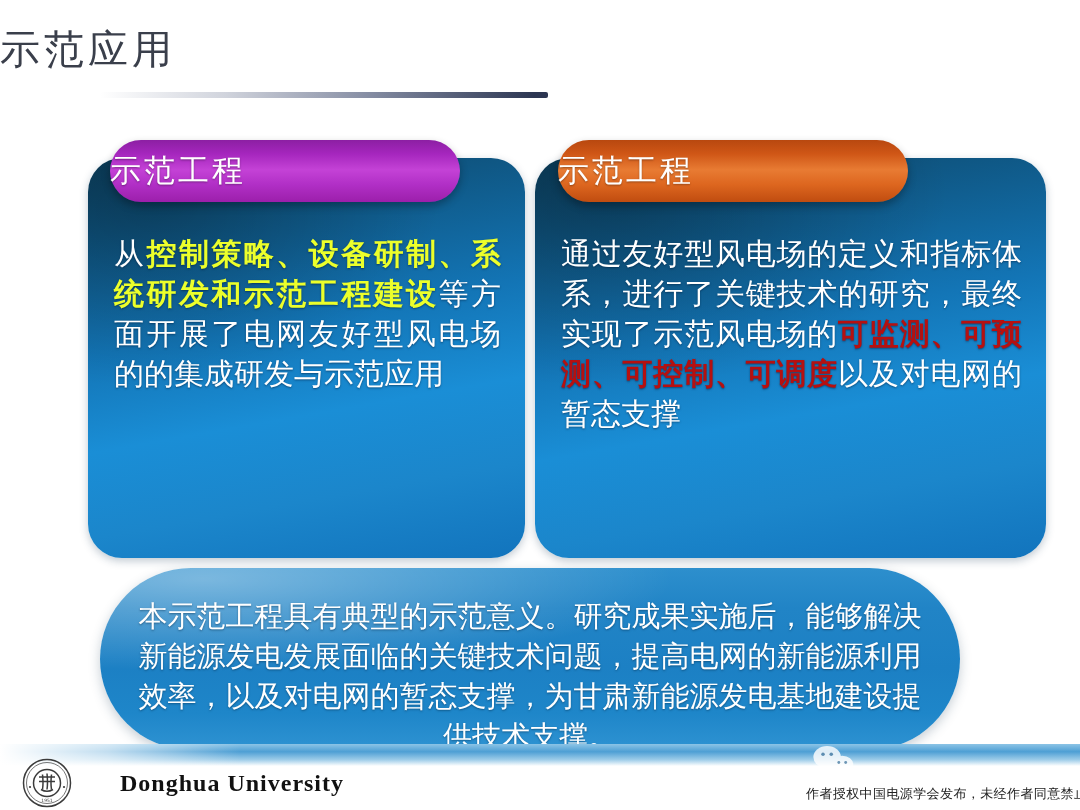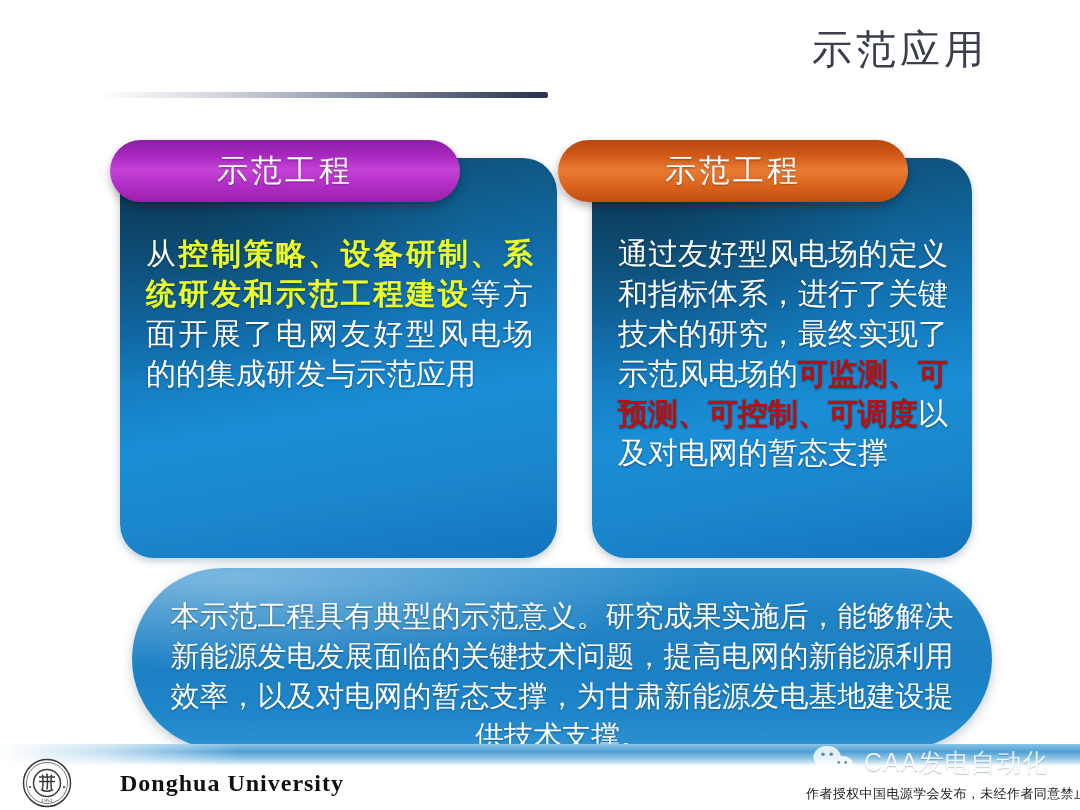--- a/index.html
+++ b/index.html
@@ -6,68 +6,67 @@
   body{
     width:1080px;height:810px;
     background:#ffffff;
     font-family:"Liberation Serif","DejaVu Serif",serif;
     overflow:hidden;position:relative;
   }
 
   
   .slide-title{
     position:absolute;left:0;top:22px;width:988px;
-    text-align:right;
+    text-align:left;
     font-size:40px;
     letter-spacing:4px;
     color:#3a3f4b;
     font-family:"Liberation Serif","DejaVu Serif",serif;
     font-weight:400;
   }
   .title-rule{
     position:absolute;left:100px;top:92px;width:448px;height:6px;
     background:linear-gradient(90deg,rgba(232,234,240,0) 0%,rgba(170,176,192,.55) 28%,rgba(112,121,147,.85) 60%,#2c3652 97%,#2c3652 100%);
     border-radius:2px;
   }
 
   
   .card{
     position:absolute;
     border-radius:34px;
     box-shadow:0 3px 9px rgba(30,60,90,.28);
     overflow:visible;
-    margin-left:32px;
   }
   .card-left{
     left:88px;top:158px;width:437px;height:400px;
     background:
       radial-gradient(120% 90% at 15% 8%, rgba(0,0,0,.28) 0%, rgba(0,0,0,0) 55%),
       linear-gradient(170deg,#0d4566 0%,#0f5784 16%,#1375b6 42%,#1a8ed6 62%,#1b86cb 80%,#1274bd 100%);
   }
   .card-right{
-    left:560px;top:158px;width:380px;height:400px;
+    left:535px;top:158px;width:511px;height:400px;
     background:
       radial-gradient(120% 90% at 15% 8%, rgba(0,0,0,.28) 0%, rgba(0,0,0,0) 55%),
       linear-gradient(170deg,#0d4566 0%,#0f5784 16%,#1375b6 42%,#1a8ed6 62%,#1b86cb 80%,#1274bd 100%);
   }
   .card-bottom{
     left:100px;top:568px;width:860px;height:182px;
     border-radius:92px;
     background:
       radial-gradient(130% 120% at 12% 6%, rgba(255,255,255,.38) 0%, rgba(255,255,255,0) 42%),
       linear-gradient(180deg,#2d8fcd 0%,#2184c6 22%,#1c80c4 55%,#1e86c9 80%,#2f93d2 100%);
     box-shadow:0 4px 12px rgba(30,60,90,.26);
   }
 
   
   .pill{
     position:absolute;
     height:62px;
     border-radius:34px;
-    display:flex;align-items:center;justify-content:center;
+    display:flex;align-items:center;
     font-size:31px;letter-spacing:3px;
     color:#ffffff;
     text-shadow:0 1px 2px rgba(0,0,0,.35);
     box-shadow:0 4px 8px rgba(0,0,0,.30);
   }
   .pill-purple{
     left:110px;top:140px;width:350px;
     background:linear-gradient(180deg,#8c1fa3 0%,#a526bd 22%,#c442d6 48%,#b12fc6 72%,#9c1fab 100%);
   }
   .pill-orange{
@@ -197,15 +196,14 @@
       <ellipse cx="22" cy="19" rx="20" ry="16" fill="#ffffff"></ellipse>
       <path d="M12 32 L8 42 L19 35 Z" fill="#ffffff"></path>
       <circle cx="16" cy="15" r="2.6" fill="#5a86a8"></circle>
       <circle cx="28" cy="15" r="2.6" fill="#5a86a8"></circle>
       <ellipse cx="44" cy="30" rx="16" ry="13" fill="#ffffff"></ellipse>
       <path d="M52 40 L56 47 L47 42 Z" fill="#ffffff"></path>
       <circle cx="39" cy="27" r="2.1" fill="#5a86a8"></circle>
       <circle cx="49" cy="27" r="2.1" fill="#5a86a8"></circle>
     </svg>
   </span>
-  <span class="wechat-text">CAA发电自动化</span>
 </div>
 <div class="copyright">作者授权中国电源学会发布，未经作者同意禁止转载</div>
 
 </body></html>

